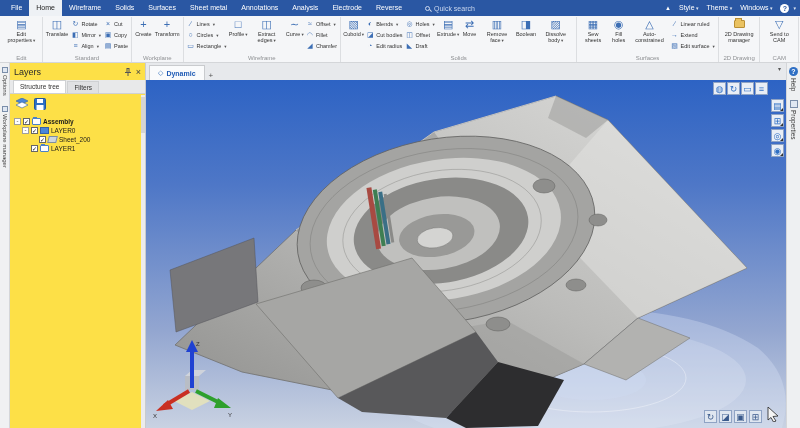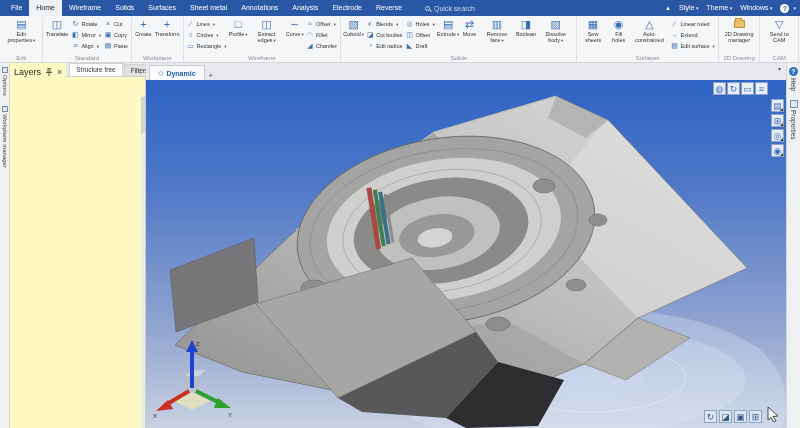--- a/index.html
+++ b/index.html
@@ -37,21 +37,21 @@
 
   
   .main { display:flex; height:365px; }
 
   .left-strip { width:10px; background:#f0f1f2; border-right:1px solid #d4d6d9; display:flex; flex-direction:column; align-items:center; padding-top:1px; gap:4px; }
   .vtab { display:flex; flex-direction:column; align-items:center; gap:2px; padding:3px 0; cursor:default; }
   .vtab .vicon { width:6px; height:6px; border:1px solid #7a8eaa; background:#dfe7f2; }
   .vtab .vlabel { writing-mode:vertical-rl; font-size:6px; color:#444; white-space:nowrap; }
 
   
-  .layers-panel { width:136px; background:#fef9c3; border-right:1px solid #c9cbce; display:flex; flex-direction:row; position:relative; }
+  .layers-panel { width:136px; background:#fde047; border-right:1px solid #c9cbce; display:flex; flex-direction:column; position:relative; }
   .panel-header { height:17px; display:flex; align-items:center; padding:0 4px; gap:4px; }
   .panel-title { font-size:9px; color:#2b2b2b; flex:1; }
   .pin-icon { width:8px; height:8px; cursor:pointer; }
   .panel-close { font-size:9px; color:#444; cursor:pointer; line-height:8px; }
   .panel-tabs { display:flex; align-items:flex-end; height:14px; background:#e8e9ea; border-bottom:1px solid #cfd1d3; padding-left:3px; gap:1px; }
   .ptab { font-size:6.5px; padding:2px 6px 2px 6px; color:#333; background:#e0e1e3; border:1px solid #cfd1d3; border-bottom:none; cursor:default; white-space:nowrap; }
   .ptab.active { background:#fff; padding-bottom:3px; }
   .panel-toolbar { display:flex; gap:5px; padding:4px 5px; align-items:center; }
   .tree { flex:1; padding:3px 2px; font-size:6.5px; color:#1c1c1c; }
   .trow { display:flex; align-items:center; gap:2px; height:9px; cursor:default; }

